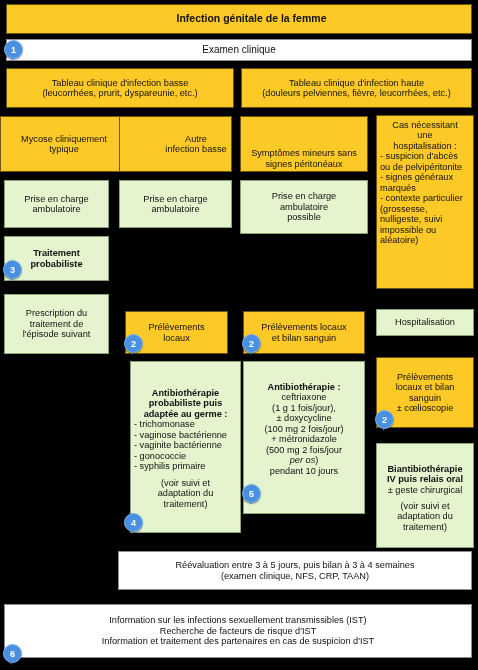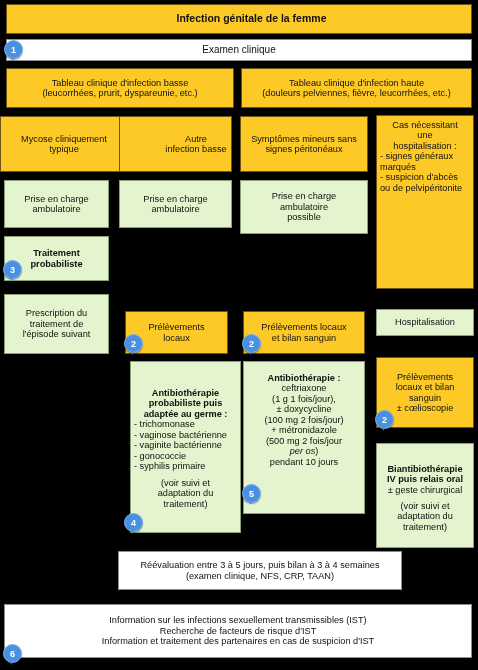--- a/index.html
+++ b/index.html
@@ -117,31 +117,32 @@
   <div class="box yellow" style="left:0;top:116px;width:128px;height:56px;">
     <span class="line">Mycose cliniquement</span>
     <span class="line">typique</span>
   </div>
 
   <div class="box yellow" style="left:119px;top:116px;width:113px;height:56px;padding-left:44px;">
     <span class="line">Autre</span>
     <span class="line">infection basse</span>
   </div>
 
-  <div class="box yellow" style="left:240px;top:116px;width:128px;height:56px;">
+  <div class="box yellow" style="left:240px;top:116px;width:128px;height:56px;justify-content:flex-end;">
     <span class="line">Symptômes mineurs sans</span>
     <span class="line">signes péritonéaux</span>
   </div>
 
   <div class="box yellow al-left" style="left:376px;top:115px;width:98px;height:174px;justify-content:flex-start;padding-top:4px;">
     <span class="wrapline" style="align-self:center;">Cas nécessitant</span>
     <span class="wrapline" style="align-self:center;">une</span>
     <span class="wrapline" style="align-self:center;">hospitalisation :</span>
+    <span class="wrapline">- suspicion d'abcès ou de pelvipéritonite</span>
     <span class="wrapline">- signes généraux marqués</span>
-    <span class="wrapline">- suspicion d'abcès ou de pelvipéritonite</span>
+    <span class="wrapline">- contexte particulier (grossesse, nulligeste, suivi impossible ou aléatoire)</span>
   </div>
 
   <div class="box green" style="left:4px;top:180px;width:105px;height:48px;">
     <span class="line">Prise en charge</span>
     <span class="line">ambulatoire</span>
   </div>
 
   <div class="box green" style="left:119px;top:180px;width:113px;height:48px;">
     <span class="line">Prise en charge</span>
     <span class="line">ambulatoire</span>
@@ -198,21 +199,21 @@
     <span class="line">- vaginite bactérienne</span>
     <span class="line">- gonococcie</span>
     <span class="line">- syphilis primaire</span>
     <span class="gap"></span>
     <span class="line" style="align-self:center;">(voir suivi et</span>
     <span class="line" style="align-self:center;">adaptation du</span>
     <span class="line" style="align-self:center;">traitement)</span>
   </div>
   <div class="badge" style="left:124px;top:513px;">4</div>
 
-  <div class="box green" style="left:243px;top:361px;width:122px;height:153px;justify-content:flex-start;padding-top:11px;text-align:center;">
+  <div class="box green" style="left:243px;top:361px;width:122px;height:153px;justify-content:flex-start;padding-top:20px;text-align:center;">
     <span class="line b">Antibiothérapie :</span>
     <span class="line u">ceftriaxone</span>
     <span class="line">(1 g 1 fois/jour),</span>
     <span class="line"><span>±</span> <span class="u">doxycycline</span></span>
     <span class="line">(100 mg 2 fois/jour)</span>
     <span class="line"><span>+</span> <span class="u">métronidazole</span></span>
     <span class="line">(500 mg 2 fois/jour</span>
     <span class="line"><span class="it">per os</span><span>)</span></span>
     <span class="line">pendant 10 jours</span>
   </div>
@@ -221,21 +222,21 @@
   <div class="box green" style="left:376px;top:443px;width:98px;height:105px;justify-content:center;padding-top:7px;">
     <span class="line b">Biantibiothérapie</span>
     <span class="line b">IV puis relais oral</span>
     <span class="line">± geste chirurgical</span>
     <span class="gap"></span>
     <span class="line">(voir suivi et</span>
     <span class="line">adaptation du</span>
     <span class="line">traitement)</span>
   </div>
 
-  <div class="box white" style="left:118px;top:551px;width:284px;height:39px;">
+  <div class="box white" style="left:118px;top:551px;width:354px;height:39px;">
     <span class="line">Réévaluation entre 3 à 5 jours, puis bilan à 3 à 4 semaines</span>
     <span class="line">(examen clinique, NFS, CRP, TAAN)</span>
   </div>
 
   <div class="box white" style="left:4px;top:604px;width:468px;height:54px;">
     <span class="line">Information sur les infections sexuellement transmissibles (IST)</span>
     <span class="line">Recherche de facteurs de risque d'IST</span>
     <span class="line">Information et traitement des partenaires en cas de suspicion d'IST</span>
   </div>
   <div class="badge" style="left:3px;top:644px;">6</div>

